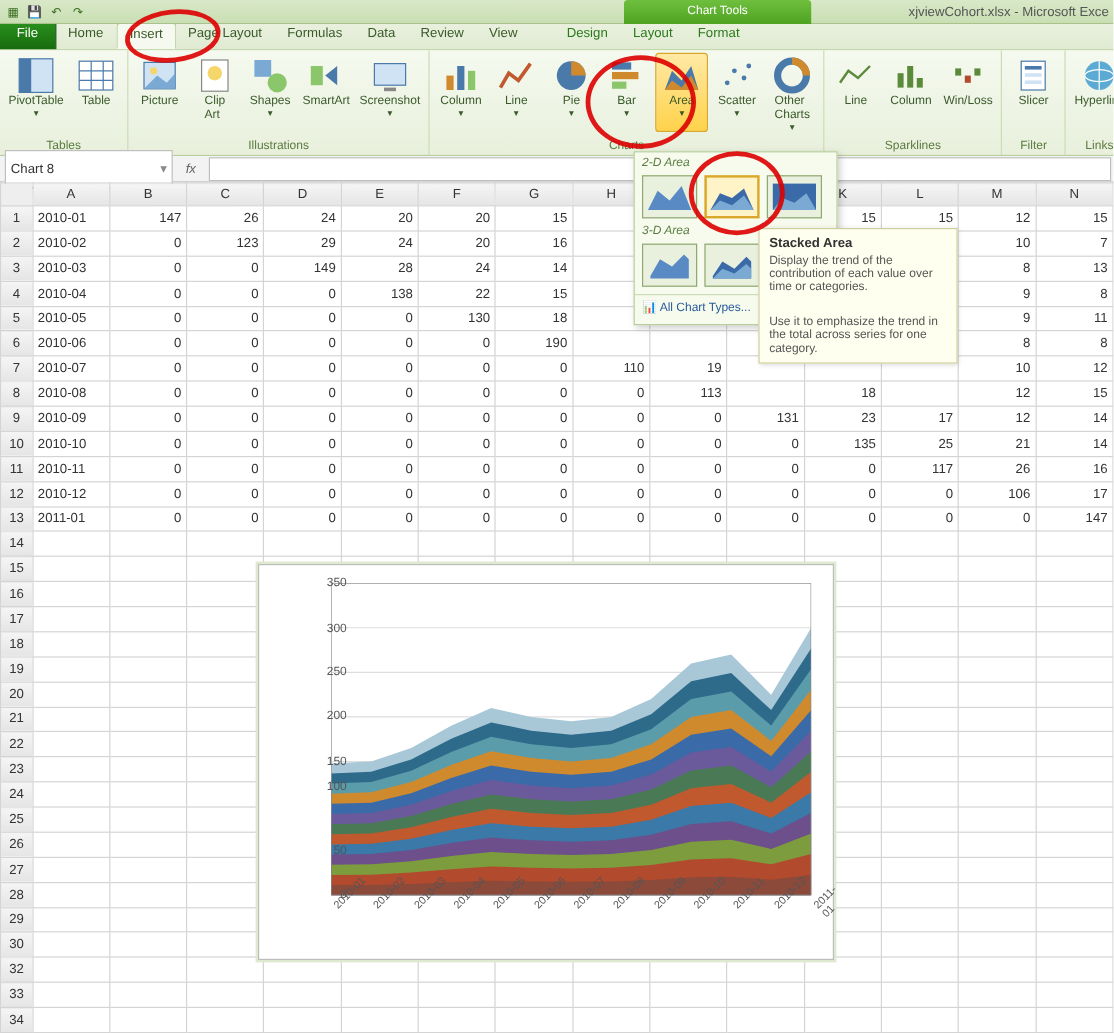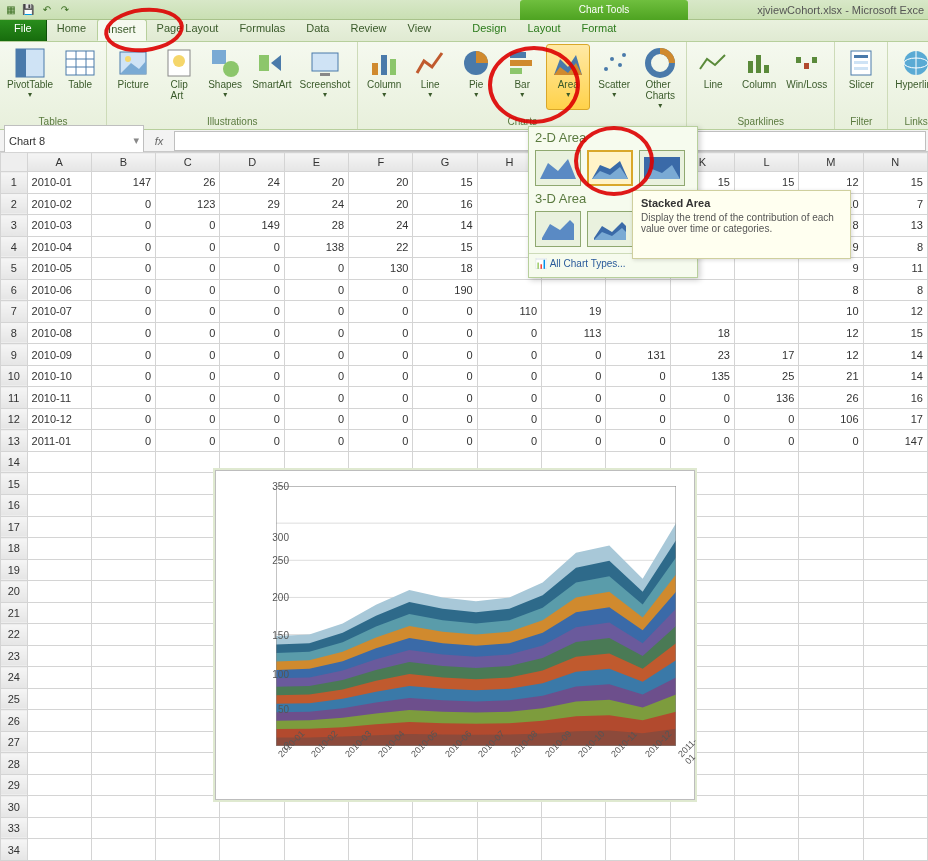--- a/index.html
+++ b/index.html
@@ -23,21 +23,21 @@
     position: relative;
   }
   .qat {
     display: flex; align-items: center; gap: 4px; padding-left: 4px;
   }
   .qat-icon {
     width: 14px; height: 14px; display: inline-flex; align-items:center; justify-content:center;
     font-size: 10px; color: #3b6e22;
   }
   .chart-tools {
-    position: absolute; left: 520px; top: 0; width: 168px; height: 20px;
+    position: absolute; left: 520px; top: 0; width: 156px; height: 20px;
     background: linear-gradient(#6fbf3e,#4ea321);
     color: #fff; text-align: center; font-size: 10px; line-height: 20px;
     border-radius: 3px 3px 0 0;
   }
   .doc-title {
     position: absolute; right: 4px; top: 0; font-size: 11px; color: #555; line-height: 20px;
   }
   
   .tabs {
     height: 22px; display: flex; align-items: flex-end; background: linear-gradient(#e9f1de,#e0ead2);
@@ -116,28 +116,28 @@
   }
   .plot { position:absolute; left: 60px; top: 15px; width: 400px; height: 260px; }
   .ytick { position:absolute; right: 405px; font-size:10px; color:#555; transform:translateY(-50%);}
   .xtick { position:absolute; font-size:9px; color:#555; transform: rotate(-45deg); transform-origin: top left;}
   
   .area-pop {
     position: absolute; left: 528px; top: 126px; width: 170px;
     background: #f6fbee; border:1px solid #b7cf9c; box-shadow: 2px 2px 6px rgba(0,0,0,.2);
     z-index: 20; padding-bottom: 4px;
   }
-  .area-pop .sec-label { font-size:13px; color:#5a7a3f; padding:3px 6px; }
+  .area-pop .sec-label { font-size:10px; color:#5a7a3f; padding:3px 6px;font-style:italic; }
   .area-pop .thumb-row { display:flex; gap:6px; padding: 2px 6px; }
   .thumb { width:46px; height:36px; border:1px solid #8fa870; background:#e9f1de; display:flex;align-items:center;justify-content:center;}
   .thumb svg { width:40px; height:30px; }
   .area-pop .all { padding: 4px 6px; font-size:10px; color:#2a5a9a; border-top:1px solid #cddbb8; margin-top:4px;}
   
   .tooltip {
-    position:absolute; left: 632px; top: 190px; width: 219px;
+    position:absolute; left: 632px; top: 190px; width: 166px;
     background: #fffff0; border:1px solid #cfcf9e; padding:6px 8px;
     font-size:10px; color:#555; z-index:21; box-shadow: 1px 1px 4px rgba(0,0,0,.15);
   }
   .tooltip b { display:block; font-size:11px; color:#333; margin-bottom:3px;}
   
   .mark-circle {
     position:absolute; border: 4px solid #d00; border-radius: 50%;
     z-index: 30; pointer-events: none; opacity:.9;
   }
 </style>
@@ -626,21 +626,21 @@
           <td class="">0</td>
           <td class="">0</td>
           <td class="">0</td>
           <td class="">0</td>
           <td class="">0</td>
           <td class="">0</td>
           <td class="">0</td>
           <td class="">0</td>
           <td class="">0</td>
           <td class="">0</td>
-          <td class="">136</td>
+          <td class="">117</td>
           <td class="">26</td>
           <td class="">16</td>
         </tr>
         <tr>
           <th>12</th>
           <td class="lbl">2010-12</td>
           <td class="">0</td>
           <td class="">0</td>
           <td class="">0</td>
           <td class="">0</td>
@@ -938,20 +938,37 @@
           <td></td>
           <td></td>
           <td></td>
           <td></td>
           <td></td>
           <td></td>
           <td></td>
         </tr>
         <tr>
           <th>30</th>
+          <td></td>
+          <td></td>
+          <td></td>
+          <td></td>
+          <td></td>
+          <td></td>
+          <td></td>
+          <td></td>
+          <td></td>
+          <td></td>
+          <td></td>
+          <td></td>
+          <td></td>
+          <td></td>
+        </tr>
+        <tr>
+          <th>32</th>
           <td></td>
           <td></td>
           <td></td>
           <td></td>
           <td></td>
           <td></td>
           <td></td>
           <td></td>
           <td></td>
           <td></td>
@@ -1022,25 +1039,25 @@
         <polygon points="0,234.62857142857143 33.33333333333333,234.28571428571428 66.66666666666666,231.71428571428572 100,227.42857142857144 133.33333333333331,224 166.66666666666669,225.71428571428572 200,226.57142857142858 233.33333333333334,225.71428571428572 266.66666666666663,222.28571428571428 300,215.42857142857144 333.33333333333337,213.71428571428572 366.66666666666663,221.42857142857144 400,208.57142857142856 400,260 0,260" fill="#7d9c3d" stroke="none"></polygon>
         <polygon points="0,243.0857142857143 33.33333333333333,242.85714285714286 66.66666666666666,241.14285714285714 100,238.28571428571428 133.33333333333331,236 166.66666666666669,237.14285714285714 200,237.71428571428572 233.33333333333334,237.14285714285714 266.66666666666663,234.85714285714286 300,230.28571428571428 333.33333333333337,229.14285714285714 366.66666666666663,234.28571428571428 400,225.71428571428572 400,260 0,260" fill="#b24a2e" stroke="none"></polygon>
         <polygon points="0,251.54285714285714 33.33333333333333,251.42857142857142 66.66666666666666,250.57142857142858 100,249.14285714285714 133.33333333333331,248 166.66666666666669,248.57142857142858 200,248.85714285714286 233.33333333333334,248.57142857142858 266.66666666666663,247.42857142857142 300,245.14285714285714 333.33333333333337,244.57142857142858 366.66666666666663,247.14285714285714 400,242.85714285714286 400,260 0,260" fill="#8c4a3b" stroke="none"></polygon>
         <rect x="0" y="0" width="400" height="260" fill="none" stroke="#888"></rect>
       </svg>
   </div>
   <div id="yticks"></div>
   <div id="xticks"></div>
 <div class="ytick" style="top: 275px;">0</div>
     <div class="ytick" style="top: 237.857px; margin-left: 19px;">50</div>
-    <div class="ytick" style="top: 203px;">100</div>
+    <div class="ytick" style="top: 185px;">100</div>
     <div class="ytick" style="top: 163.571px; text-align: center;">150</div>
     <div class="ytick" style="top: 126.429px;">200</div>
     <div class="ytick" style="top: 89.2857px;">250</div>
-    <div class="ytick" style="top: 66px;">300</div>
+    <div class="ytick" style="top: 53px;">300</div>
     <div class="ytick" style="top: 15px;">350</div>
     <div class="xtick" style="left: 60px; top: 281px;">2010-01</div>
     <div class="xtick" style="left: 93.3333px; top: 281px;">2010-02</div>
     <div class="xtick" style="left: 126.667px; top: 281px;">2010-03</div>
     <div class="xtick" style="left: 160px; top: 281px;">2010-04</div>
     <div class="xtick" style="left: 193.333px; top: 281px;">2010-05</div>
     <div class="xtick" style="left: 226.667px; top: 281px;">2010-06</div>
     <div class="xtick" style="left: 260px; top: 281px;">2010-07</div>
     <div class="xtick" style="left: 293.333px; top: 281px;">2010-08</div>
     <div class="xtick" style="left: 326.667px; top: 281px;">2010-09</div>
@@ -1092,17 +1109,18 @@
       </div>
   </div>
   <div class="all">
     <span>📊 </span><span>All Chart Types...</span>
   </div>
 </div>
 
 <div class="tooltip">
   <b>Stacked Area</b>
   <div style="margin-bottom:18px">Display the trend of the contribution of each value over time or categories.</div>
+  <div>Use it to emphasize the trend in the total across series for one category.</div>
 </div>
 
 <div class="mark-circle" style="left:104px; top:8px; width:80px; height:44px; transform:rotate(-6deg);"></div>
 <div class="mark-circle" style="left:488px; top:46px; width:92px; height:78px;"></div>
 <div class="mark-circle" style="left:574px; top:126px; width:80px; height:70px;"></div>
 
 </body></html>

